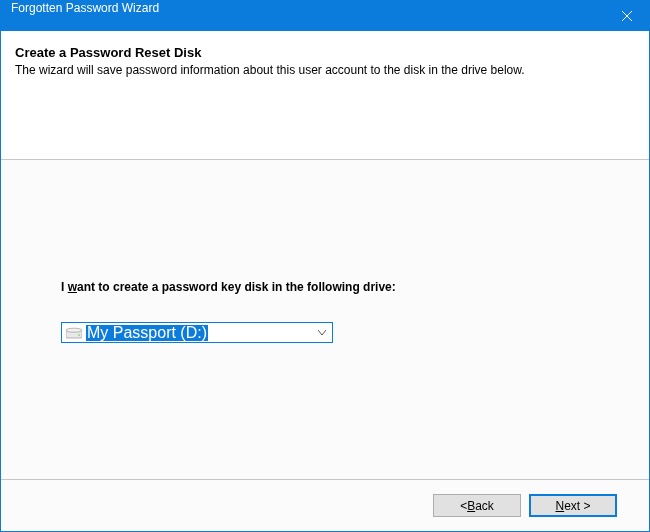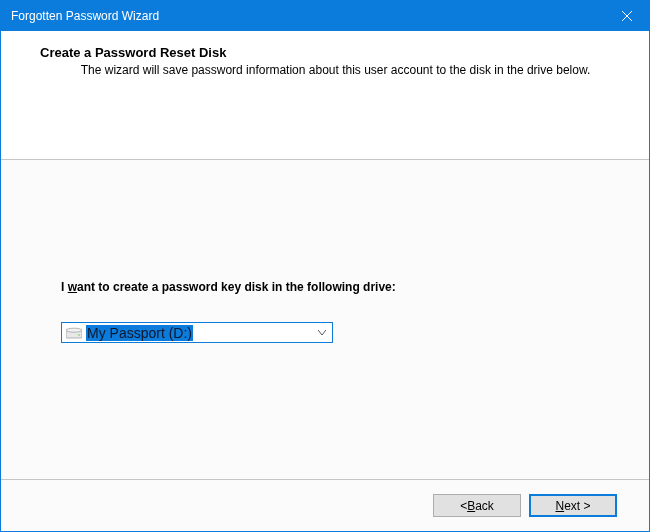--- a/index.html
+++ b/index.html
@@ -1,30 +1,30 @@
 <!DOCTYPE html>
 <html><head>
   <meta charset="utf-8">
   <style>
     * { margin: 0; padding: 0; box-sizing: border-box; font-family: "Segoe UI", Tahoma, sans-serif; }
     body { background: #fff; }
     .window { width: 650px; height: 532px; border: 1px solid #0b7bdc; display: flex; flex-direction: column; }
-    .titlebar { background: #0b7bdc; height: 30px; display: flex; align-items: center; justify-content: space-between; padding: 0 0 0 10px; color: #fff; }
+    .titlebar { background: #0b7bdc; height: 30px; display: flex; align-items: flex-start; justify-content: space-between; padding: 0 0 0 10px; color: #fff; }
     .titlebar-text { font-size: 12px; }
     .close-btn { width: 45px; height: 30px; display: flex; align-items: center; justify-content: center; cursor: pointer; }
     .close-btn svg { width: 10px; height: 10px; }
-    .header { padding: 14px 32px 10px 39px; border-bottom: 1px solid #c6c6c6; min-height: 129px; background: #fff;}
+    .header { padding: 14px 32px 10px 14px; border-bottom: 1px solid #c6c6c6; min-height: 129px; background: #fff;}
     .heading { font-size: 13px; font-weight: bold; color: #000; margin-bottom: 2px; }
-    .subheading { font-size: 12px; color: #000; margin-left: 14px; line-height: 1.35; text-align: center; }
+    .subheading { font-size: 12px; color: #000; line-height: 1.35; }
     .content { flex: 1; padding: 0 60px; background: #fbfbfb; }
     .prompt { font-size: 12px; color: #000; margin-top: 120px; font-weight: bold; }
     .prompt .ul { text-decoration: underline; }
     .combo { margin-top: 28px; width: 272px; height: 21px; border: 1px solid #0b7bdc; display: flex; align-items: center; padding: 0 2px 0 4px; background: #fff; cursor: pointer; }
     .combo .drive-icon { width: 16px; height: 12px; margin-right: 4px; }
-    .combo .sel { font-size: 14px; color: #0f172a; background: #0b7bdc; padding: 0 1px; line-height: 16px; flex: 0 0 auto;}
+    .combo .sel { font-size: 16px; color: #ffffff; background: #0b7bdc; padding: 0 1px; line-height: 16px; flex: 0 0 auto;}
     .combo .spacer { flex: 1; }
     .combo .arrow { width: 16px; display:flex; align-items:center; justify-content:center; }
     .combo .arrow svg { width: 8px; height: 6px; }
     .footer { height: 52px; border-top: 1px solid #c6c6c6; display: flex; align-items: center; justify-content: flex-end; padding: 0 14px; gap: 8px; background:#fbfbfb; }
     .btn { width: 88px; height: 23px; font-size: 12px; background: #e1e1e1; border: 1px solid #adadad; cursor: pointer; display:flex; align-items:center; justify-content:center; }
     .btn.default { border: 2px solid #0b7bdc; background:#e1e1e1; }
     .btn .ul { text-decoration: underline; }
     .gap-big { margin-right: 18px; }
   </style>
 </head>

